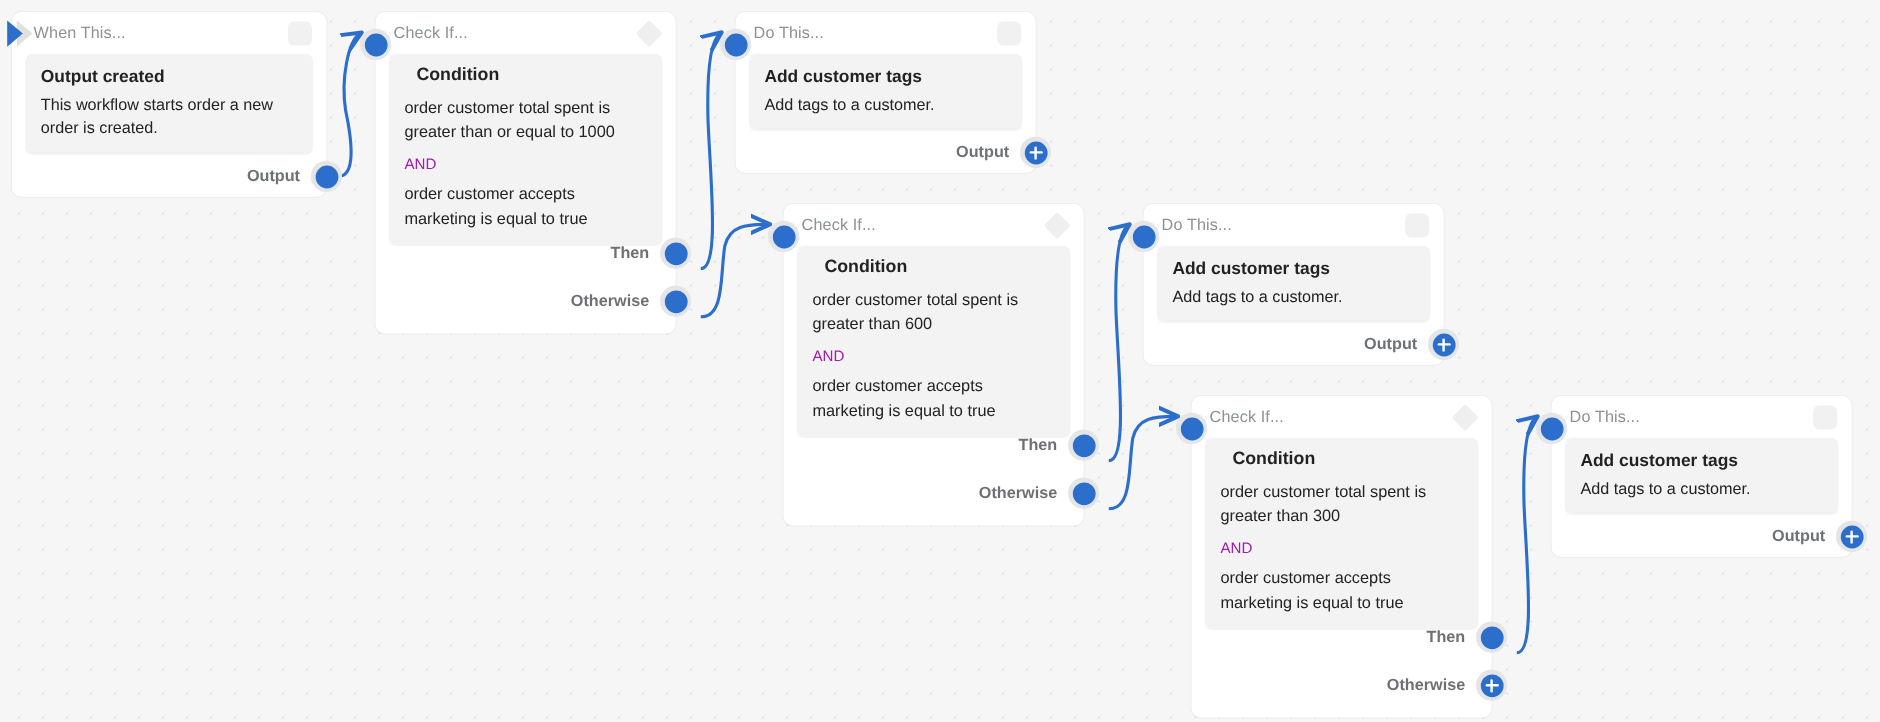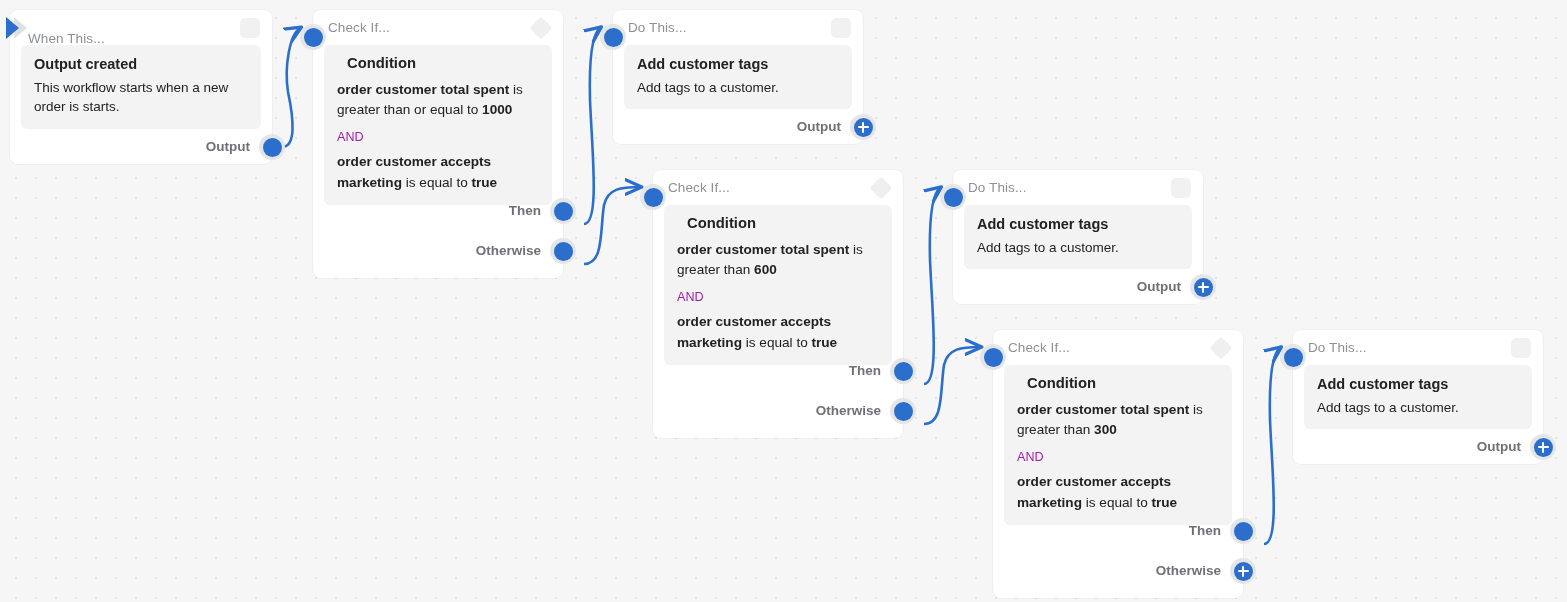--- a/index.html
+++ b/index.html
@@ -27,21 +27,21 @@
   .glyph-square{width:20px;height:20px;border-radius:5px;background:#f1f1f1;}
   .glyph-diamond{width:16px;height:16px;background:#efefef;transform:translateY(-50%) rotate(45deg);
                  border-radius:2px;}
 
   
   .card{background:#f3f3f3;border-radius:6px;padding:10px 13px 12px 13px;}
   .card-title{font-size:14.5px;font-weight:bold;color:#202223;margin:0 0 3px 0;line-height:1.35;}
   .card-sub{font-size:13.5px;color:#202223;line-height:1.45;margin:0;}
   .cond-title{font-size:14.8px;font-weight:bold;color:#202223;margin:0 0 7px 10px;line-height:1.2;}
   .cond-line{font-size:13.6px;color:#202223;line-height:1.5;margin:0;}
-  .cond-line b{font-weight:bold;}
+  .cond-line b{font-weight:normal;}
   .cond-and{font-size:12.6px;color:#a21caf;margin:10px 0 9px 0;line-height:1;}
 
   
   .port-row{position:absolute;display:flex;align-items:center;gap:9px;}
   .port-label{font-size:13.5px;color:#6d7175;font-weight:bold;line-height:1;}
   .port{width:26px;height:26px;border-radius:50%;background:#e4e5e7;
         display:flex;align-items:center;justify-content:center;}
   .port i{display:block;width:19px;height:19px;border-radius:50%;background:#2c6ecb;}
   .port.plus i{position:relative;}
   .port.plus i:before,.port.plus i:after{content:"";position:absolute;background:#fff;border-radius:1px;}
@@ -80,27 +80,27 @@
     <path d="M584,264 C604,264 600,230 604,205 C608,188 622,187 640,187" fill="none" stroke="#2c6ecb" stroke-width="2.6" marker-end="url(#arw)"></path>
 
     <path d="M924,384 C940,384 932,310 930,260 C929,220 932,194 940,188" fill="none" stroke="#2c6ecb" stroke-width="2.6" marker-end="url(#arw)"></path>
 
     <path d="M924,424 C944,424 940,390 944,365 C948,348 962,347 980,347" fill="none" stroke="#2c6ecb" stroke-width="2.6" marker-end="url(#arw)"></path>
 
     <path d="M1264,544 C1280,544 1272,470 1270,420 C1269,380 1272,354 1280,348" fill="none" stroke="#2c6ecb" stroke-width="2.6" marker-end="url(#arw)"></path>
   </svg>
 
   <div class="node" style="left:10px;top:10px;width:262px;height:154px;">
-    <div class="node-head" style="padding:0 10px 0 18px;align-items:flex-end;">
+    <div class="node-head" style="padding:0 10px 0 18px;">
       <span class="node-title">When This...</span>
       <span class="head-icon glyph-square" style="right:12px;"></span>
     </div>
     <div class="card" style="margin:0 11px;">
       <div class="card-title">Output created</div>
-      <div class="card-sub">This workflow starts when a new order is starts.</div>
+      <div class="card-sub">This workflow starts order a new order is created.</div>
     </div>
     <div class="port-row" style="right:-13px;bottom:4px;">
       <span class="port-label">Output</span>
       <span class="port">
           <i></i>
         </span>
     </div>
   </div>
   <span class="play-ghost" style="left:14px;top:17px;"></span>
   <span class="play-marker" style="left:6px;top:17px;"></span>

